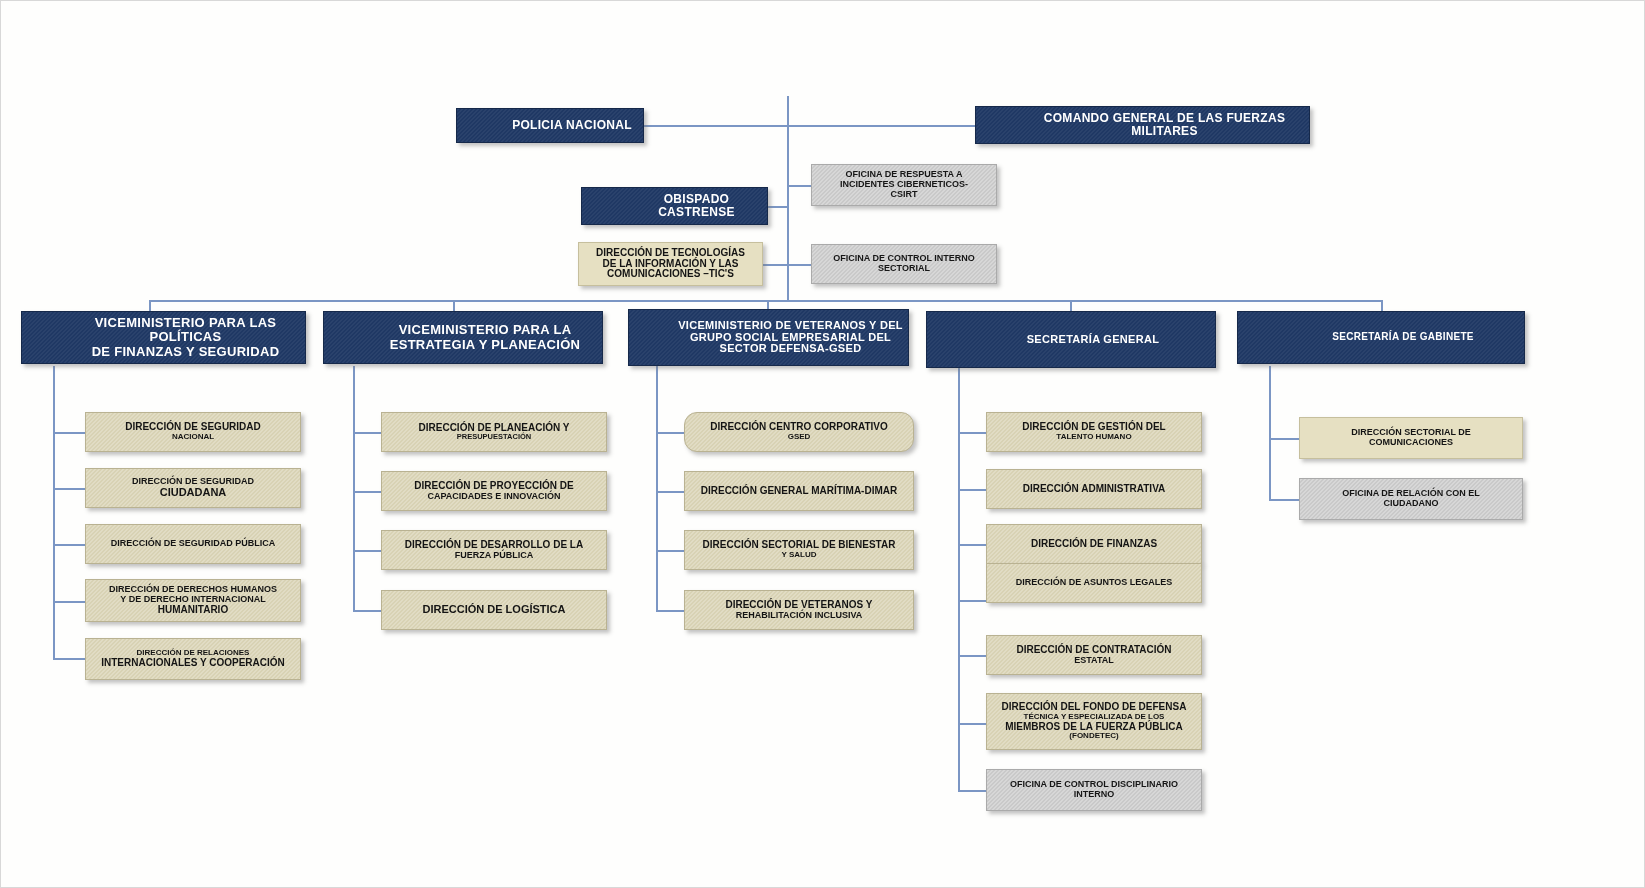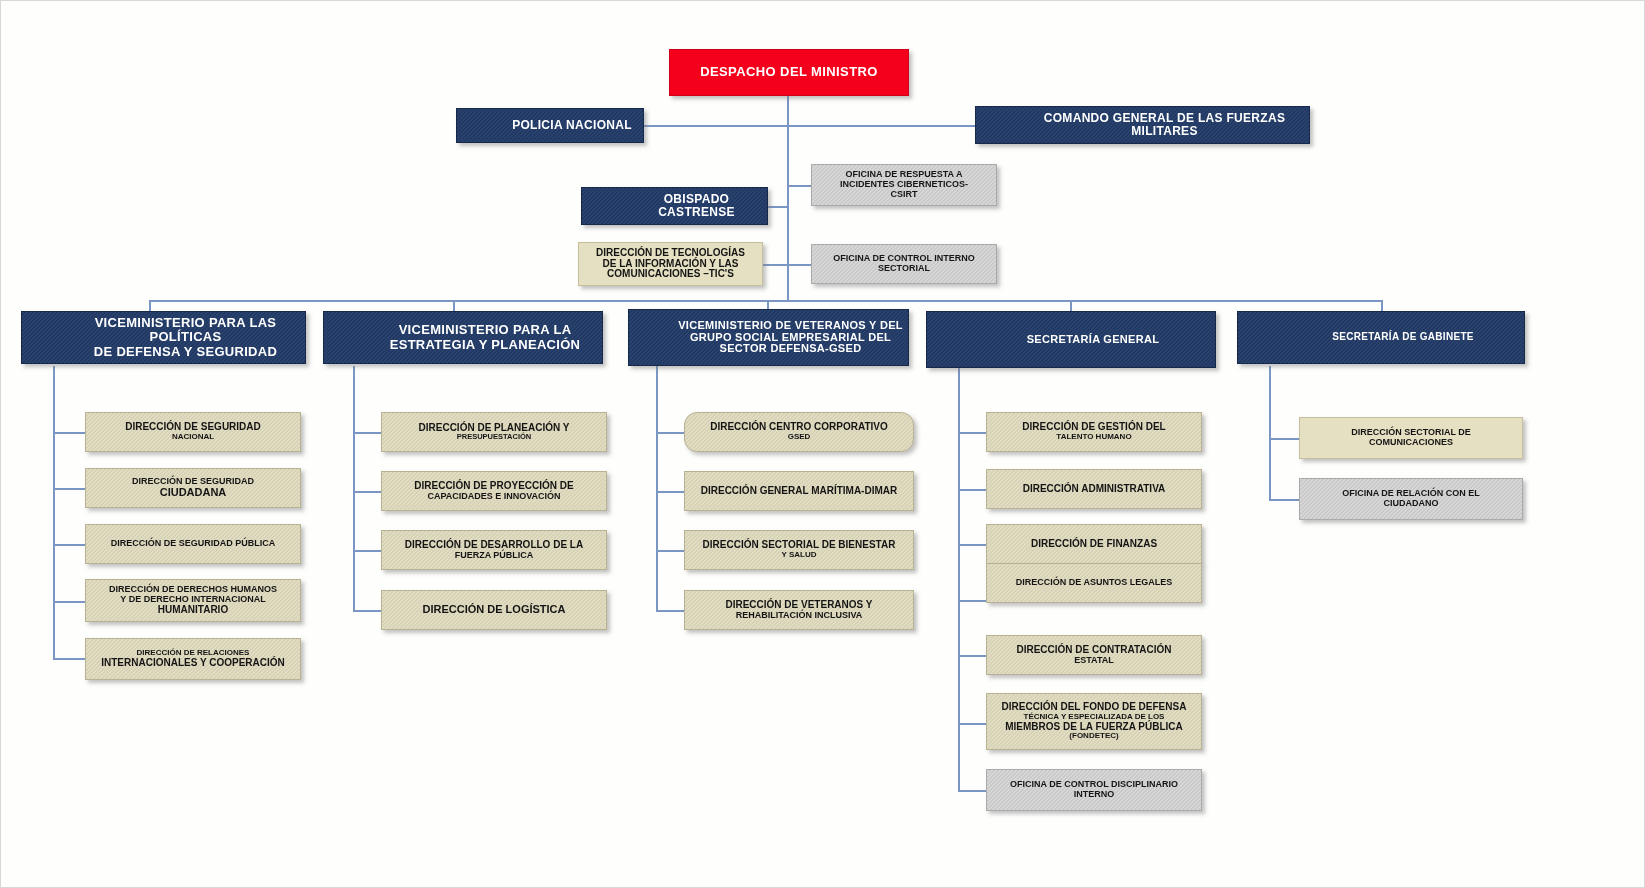--- a/index.html
+++ b/index.html
@@ -145,23 +145,20 @@
   <div class="ln hln" style="left:957px;top:488px;width:28px;"></div>
   <div class="ln hln" style="left:957px;top:543px;width:28px;"></div>
   <div class="ln hln" style="left:957px;top:599px;width:28px;"></div>
   <div class="ln hln" style="left:957px;top:654px;width:28px;"></div>
   <div class="ln hln" style="left:957px;top:722px;width:28px;"></div>
   <div class="ln hln" style="left:957px;top:789px;width:28px;"></div>
 
   <div class="ln hln" style="left:1268px;top:437px;width:30px;"></div>
   <div class="ln hln" style="left:1268px;top:498px;width:30px;"></div>
 
-  <div class="node red fs13" style="left:668px;top:48px;width:240px;height:47px;">
-    <span class="l1">DESPACHO DEL MINISTRO</span>
-  </div>
 
   <div class="node navy fs12" style="left:455px;top:107px;width:188px;height:35px;">
     <span class="l1">POLICIA NACIONAL</span>
   </div>
 
   <div class="node navy fs12" style="left:974px;top:105px;width:335px;height:38px;">
     <span class="l1">COMANDO GENERAL DE LAS FUERZAS MILITARES</span>
   </div>
 
   <div class="node grey fs9" style="left:810px;top:163px;width:186px;height:42px;">
@@ -180,21 +177,21 @@
     <span class="l3">COMUNICACIONES –TIC'S</span>
   </div>
 
   <div class="node grey fs9" style="left:810px;top:243px;width:186px;height:40px;">
     <span class="l1">OFICINA DE CONTROL INTERNO</span>
     <span class="l2">SECTORIAL</span>
   </div>
 
   <div class="node navy fs13" style="left:20px;top:310px;width:285px;height:53px;">
     <span class="l1">VICEMINISTERIO PARA LAS POLÍTICAS</span>
-    <span class="l2">DE DEFENSA Y SEGURIDAD</span>
+    <span class="l2">DE FINANZAS Y SEGURIDAD</span>
   </div>
 
   <div class="node navy fs13" style="left:322px;top:310px;width:280px;height:53px;">
     <span class="l1">VICEMINISTERIO PARA LA</span>
     <span class="l2">ESTRATEGIA  Y PLANEACIÓN</span>
   </div>
 
   <div class="node navy fs11" style="left:627px;top:308px;width:281px;height:57px;">
     <span class="l1">VICEMINISTERIO DE VETERANOS Y DEL</span>
     <span class="l2">GRUPO SOCIAL EMPRESARIAL DEL</span>

